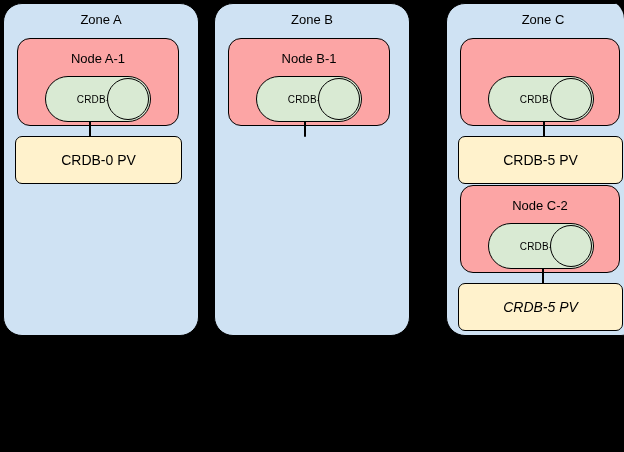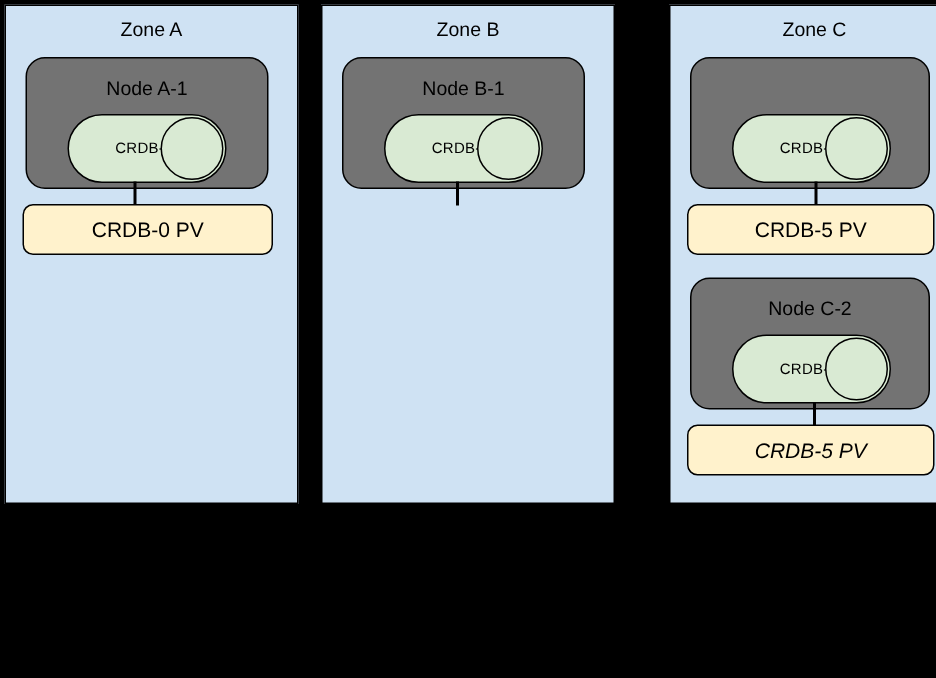--- a/index.html
+++ b/index.html
@@ -1,36 +1,36 @@
 <!DOCTYPE html>
 <html><head>
 <meta charset="utf-8">
 <style>
-  * { box-sizing: border-box; margin: 0; padding: 0; }
+  * { box-sizing: border-box; margin: 0; padding: 0; border-radius: 19px; }
   html, body { width: 624px; height: 452px; background: #000; overflow: hidden; }
   body { font-family: "Liberation Sans", "DejaVu Sans", sans-serif; color: #000; }
 
   .stage { position: relative; width: 624px; height: 452px; background: #000; }
 
   .zone {
     position: absolute; top: 3px; height: 333px;
     background: #cfe2f3; border: 1.5px solid #000;
   }
   .zone-a { left: 3px;   width: 196px; }
   .zone-b { left: 214px; width: 196px; }
   .zone-c { left: 446px; width: 194px; }
 
   .zone-title {
     position: absolute; top: 8px; left: 0; right: 0;
     text-align: center; font-size: 13px; line-height: 16px;
   }
 
   .node {
     position: absolute; left: 13px; right: 19px; height: 88px;
-    background: #737373; border: 1px solid #000; border-radius: 13px;
+    background: #fca5a5; border: 1px solid #000; border-radius: 13px;
   }
   .node-row1 { top: 34px; }
   .node-row2 { top: 181px; }
   .node-title {
     position: absolute; top: 12px; left: 0; right: 0;
     text-align: center; font-size: 13px; line-height: 16px;
   }
 
   .cylinder {
     position: absolute; left: 27px; top: 37px; width: 106px; height: 46px;
@@ -49,21 +49,21 @@
 
   .connector { position: absolute; width: 2px; background: #000; }
   .conn-row1 { top: 117px; height: 16px; }
   .conn-row2 { top: 264px; height: 16px; }
   .conn-a  { left: 85px; }
   .conn-b  { left: 89px; }
   .conn-c1 { left: 96px; }
   .conn-c2 { left: 95px; }
 
   .pv {
-    position: absolute; left: 11px; right: 16px; height: 34px;
+    position: absolute; left: 11px; right: 16px; height: 48px;
     background: #fff2cc; border: 1px solid #000; border-radius: 7px;
     display: flex; align-items: center; justify-content: center;
     font-size: 14px;
   }
   .pv-row1 { top: 132px; }
   .pv-row2 { top: 279px; font-style: italic; }
 </style>
 </head>
 <body>
 

